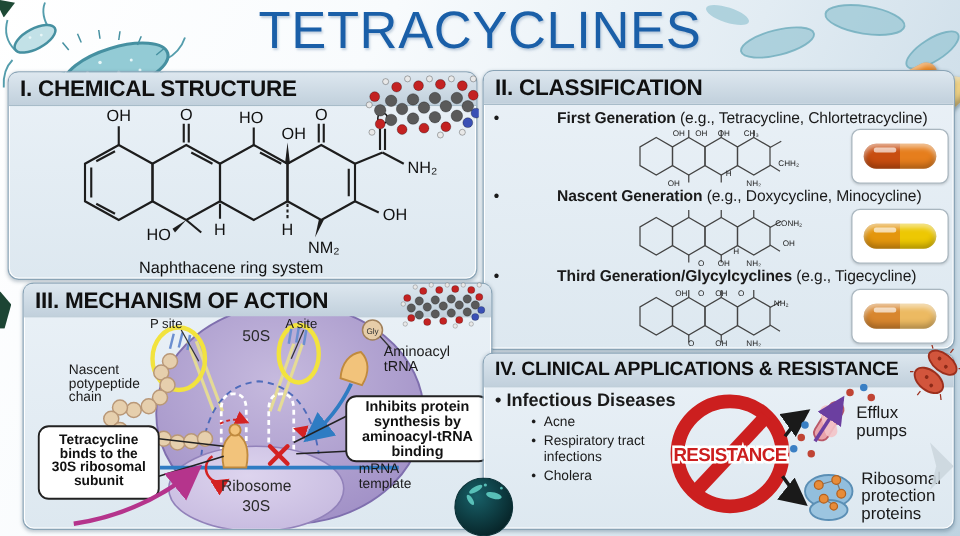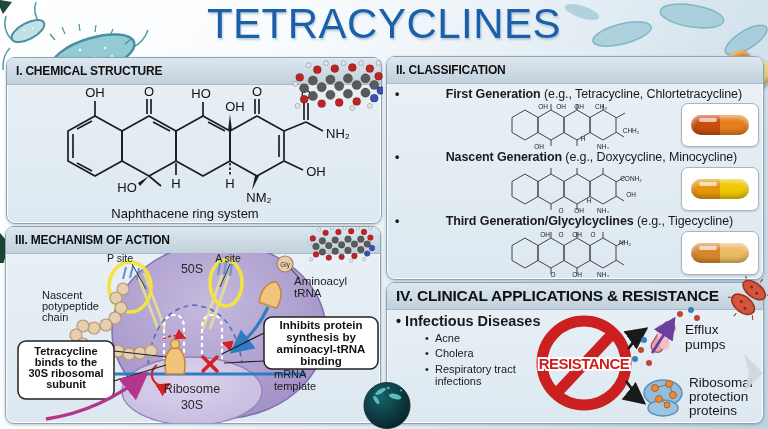--- a/index.html
+++ b/index.html
@@ -7,25 +7,25 @@
     background:linear-gradient(118deg,#ffffff 0%,#f8fbfd 32%,#e2ecf3 62%,#bed3e1 100%);
     font-family:"Liberation Sans","DejaVu Sans",sans-serif;color:#1a1a1a;}
   .title{position:absolute;left:0;right:0;top:0;text-align:center;
     font-size:42px;font-weight:normal;color:#1a5fa8;letter-spacing:.5px;
     text-shadow:1px 2px 2px rgba(110,140,175,.4);}
   .panel{position:absolute;border:1.5px solid #8aa4b6;border-radius:9px;
     background:linear-gradient(#eaf1f7,#dde8f0);
     box-shadow:0 1px 3px rgba(40,70,90,.28), inset 0 0 0 1px #ffffff;}
   .panel-header{height:26px;background:linear-gradient(#dde7ef,#c1d0dc);
     border-bottom:1px solid #a8bcc9;border-radius:7px 7px 0 0;display:flex;
-    align-items:center;padding:0 9px;font-weight:bold;font-size:12px;color:#101010;
+    align-items:center;padding:0 9px;font-weight:bold;font-size:18px;color:#101010;
     letter-spacing:-.2px;white-space:nowrap;}
   #panel-chem{left:6px;top:57px;width:374px;height:165px;}
   #panel-class{left:386px;top:56px;width:376px;height:222px;}
-  #panel-mech{left:5px;top:226px;width:374px;height:196px;}
+  #panel-mech{left:18px;top:226px;width:374px;height:196px;}
   #panel-clin{left:386px;top:282px;width:376px;height:140px;}
   #panel-clin .panel-header{font-size:15.5px;}
   .fill-svg{position:absolute;left:0;top:26px;}
   
   .cls-bullet{position:absolute;left:8px;font-size:12.5px;letter-spacing:-.1px;white-space:nowrap;}
   .cls-bullet::before{content:"• ";font-weight:bold;}
   .cls-bullet b{font-weight:bold;padding-left:43px;}
   .mini-struct{position:absolute;left:118px;width:150px;height:48px;}
   .capsule-box{position:absolute;left:294px;width:76px;height:42px;background:#fff;
     border:1px solid #a9b6bf;border-radius:7px;display:flex;align-items:center;
@@ -470,22 +470,22 @@
           <circle cx="6" cy="44" r="2.2" fill="#e8e8e8" stroke="rgba(0,0,0,.35)" stroke-width=".6"></circle>
         </g>
     </svg>
   </div>
 
   <div class="panel" id="panel-clin">
     <div class="panel-header">IV. CLINICAL APPLICATIONS &amp; RESISTANCE</div>
     <div class="disease-head">Infectious Diseases</div>
     <div class="disease-list">
       <div class="disease-item">Acne</div>
+      <div class="disease-item">Respiratory tract infections</div>
       <div class="disease-item">Cholera</div>
-      <div class="disease-item">Respiratory tract infections</div>
     </div>
 
     <svg style="position:absolute;left:126px;top:24px;" width="250" height="114" viewBox="0 0 250 114">
       <defs>
         <marker id="c-black" markerWidth="9" markerHeight="9" refX="7" refY="4" orient="auto">
             <path d="M0,0 L8,4 L0,8 z" fill="#1a1a1a"></path>
           </marker>
         <marker id="c-purple" markerWidth="9" markerHeight="9" refX="7" refY="4" orient="auto">
             <path d="M0,0 L8,4 L0,8 z" fill="#6b3fa0"></path>
           </marker>

